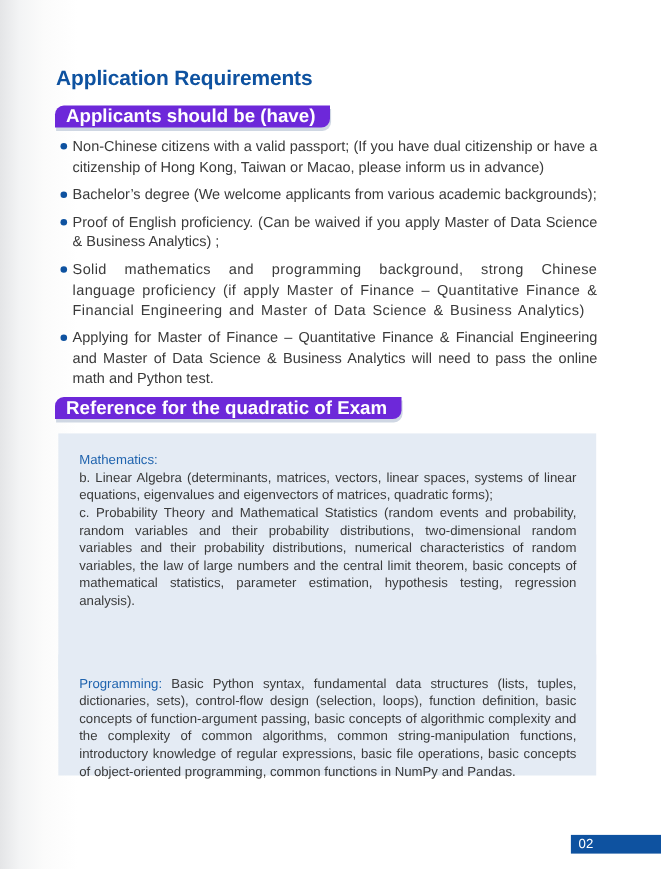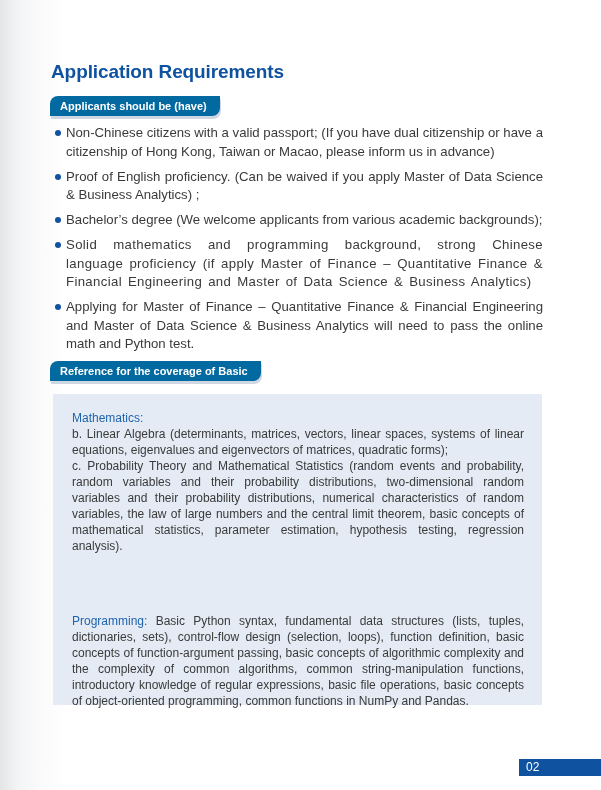--- a/index.html
+++ b/index.html
@@ -8,21 +8,21 @@
     background: linear-gradient(to right, #e4e5e7 0px, #f3f4f5 18px, #fbfbfb 40px, #ffffff 70px);
     font-family: "Liberation Sans", "DejaVu Sans", sans-serif;
     color:#3d3d3d;
   }
   .page-title {
     position:absolute; left:51px; top:61px;
     font-size:19px; font-weight:bold; color:#0e52a0; letter-spacing:-0.1px;
   }
   .tab {
     position:absolute; left:50px; height:20px; line-height:20px;
-    background:#0369a1; color:#fff; font-weight:bold; font-size:11px;
+    background:#6d28d9; color:#fff; font-weight:bold; font-size:17px;
     padding:0 13px 0 10px; border-radius:8px 0 8px 0;
     box-shadow: 1px 3px 0 #cfd7e3;
     white-space:nowrap;
   }
   .tab1 { top:96px; }
   .tab2 { top:361px; }
   .req-list {
     position:absolute; left:54px; top:124px; width:489px;
     margin:0; padding:0; list-style:none;
     font-size:13.2px; line-height:18.5px; color:#3a3a3a;
@@ -53,27 +53,27 @@
 </style>
 </head>
 <body>
 
 <h1 class="page-title" style="margin:0;text-align:right;">Application Requirements</h1>
 
 <div class="tab tab1">Applicants should be (have)</div>
 
 <ul class="req-list">
   <li><span class="bullet"></span><span>Non-Chinese citizens with a valid passport; (If you have dual citizenship or have a citizenship of Hong Kong, Taiwan or Macao, please inform us in advance)</span></li>
+  <li><span class="bullet"></span><span>Bachelor’s degree (We welcome applicants from various academic backgrounds);</span></li>
   <li><span class="bullet"></span><span>Proof of English proficiency. (Can be waived if you apply Master of Data Science &amp; Business Analytics) ;</span></li>
-  <li><span class="bullet"></span><span>Bachelor’s degree (We welcome applicants from various academic backgrounds);</span></li>
   <li style="letter-spacing:0.35px; word-spacing:2px;"><span class="bullet"></span><span>Solid mathematics and programming background, strong Chinese language proficiency (if apply Master of Finance – Quantitative Finance &amp; Financial Engineering and Master of Data Science &amp; Business Analytics)</span></li>
   <li><span class="bullet"></span><span>Applying for Master of Finance – Quantitative Finance &amp; Financial Engineering and Master of Data Science &amp; Business Analytics will need to pass the online math and Python test.</span></li>
 </ul>
 
-<div class="tab tab2">Reference for the coverage of Basic</div>
+<div class="tab tab2">Reference for the quadratic of Exam</div>
 
 <div class="box box-math">
   <p class="label">Mathematics:</p>
   <p>b. Linear Algebra (determinants, matrices, vectors, linear spaces, systems of linear equations, eigenvalues and eigenvectors of matrices, quadratic forms);</p>
   <p>c. Probability Theory and Mathematical Statistics (random events and probability, random variables and their probability distributions, two-dimensional random variables and their probability distributions, numerical characteristics of random variables, the law of large numbers and the central limit theorem, basic concepts of mathematical statistics, parameter estimation, hypothesis testing, regression analysis).</p>
 </div>
 
 <div class="box box-prog">
   <p><span class="label">Programming:</span><span> Basic Python syntax, fundamental data structures (lists, tuples, dictionaries, sets), control-flow design (selection, loops), function definition, basic concepts of function-argument passing, basic concepts of algorithmic complexity and the complexity of common algorithms, common string-manipulation functions, introductory knowledge of regular expressions, basic file operations, basic concepts of object-oriented programming, common functions in NumPy and Pandas.</span></p>
 </div>

